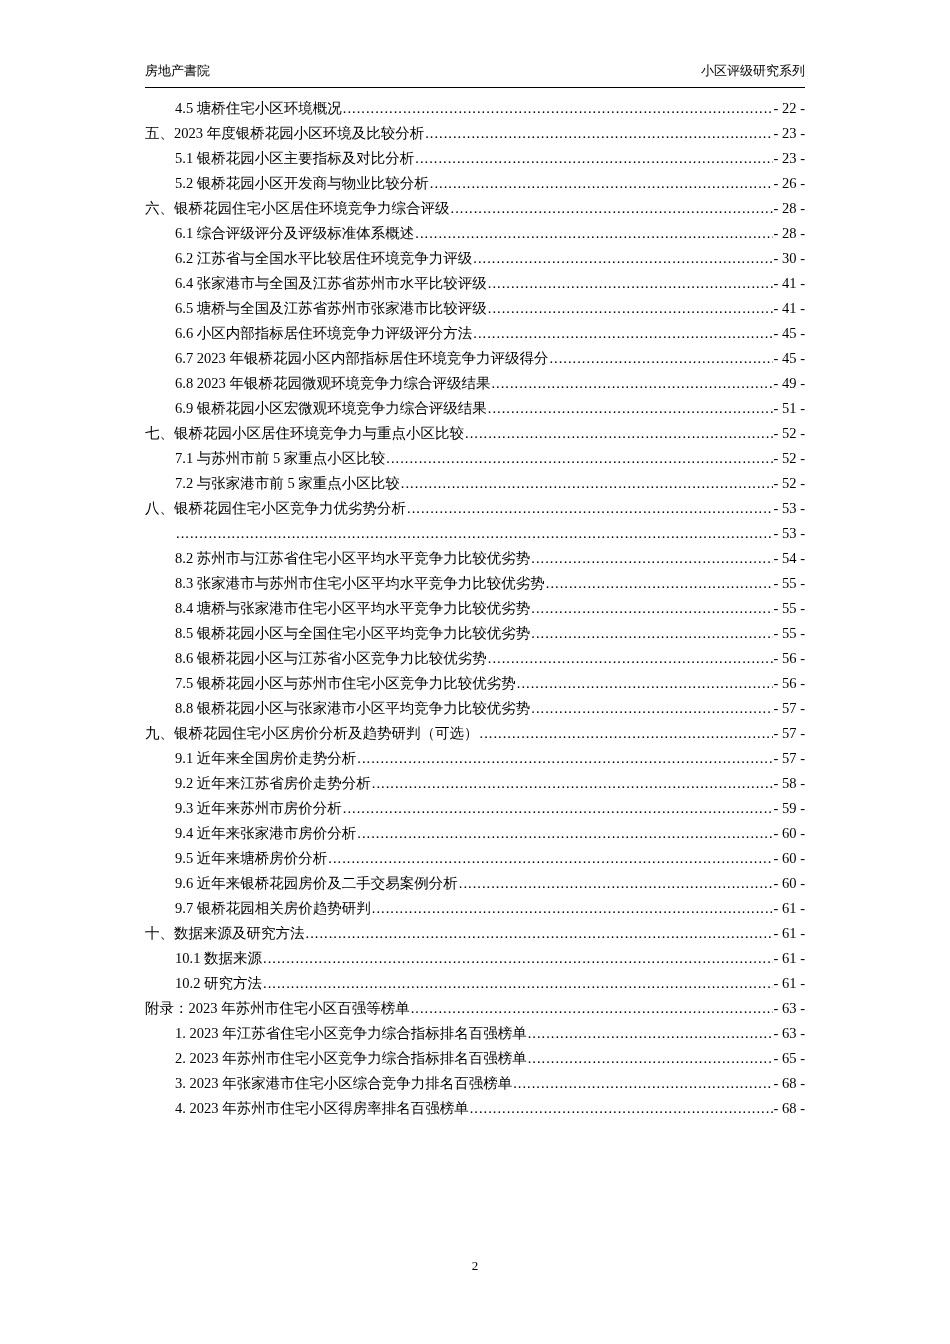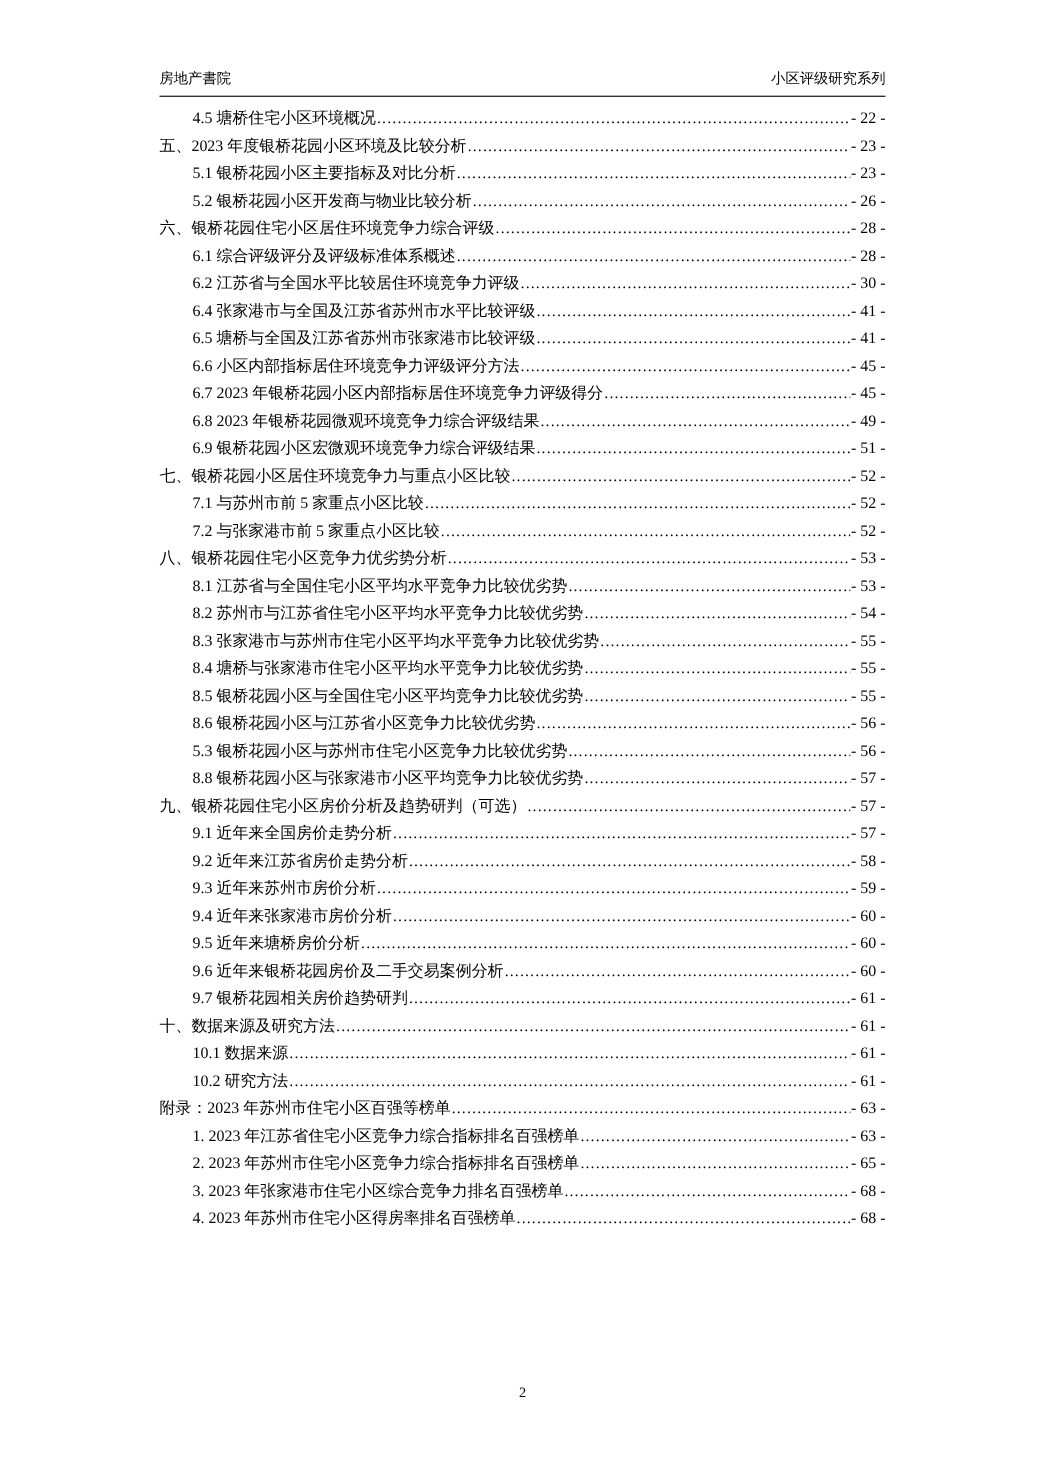--- a/index.html
+++ b/index.html
@@ -188,21 +188,20 @@
     <span class="toc-page">- 52 -</span>
   </div>
 
   <div class="toc-line level-1">
     <span class="toc-title">八、银桥花园住宅小区竞争力优劣势分析</span>
     <span class="toc-dots"></span>
     <span class="toc-page">- 53 -</span>
   </div>
 
   <div class="toc-line level-2">
-    <span class="toc-title">8.1 江苏省与全国住宅小区平均水平竞争力比较优劣势</span>
     <span class="toc-dots"></span>
     <span class="toc-page">- 53 -</span>
   </div>
 
   <div class="toc-line level-2">
     <span class="toc-title">8.2 苏州市与江苏省住宅小区平均水平竞争力比较优劣势</span>
     <span class="toc-dots"></span>
     <span class="toc-page">- 54 -</span>
   </div>
 
@@ -224,21 +223,21 @@
     <span class="toc-page">- 55 -</span>
   </div>
 
   <div class="toc-line level-2">
     <span class="toc-title">8.6 银桥花园小区与江苏省小区竞争力比较优劣势</span>
     <span class="toc-dots"></span>
     <span class="toc-page">- 56 -</span>
   </div>
 
   <div class="toc-line level-2">
-    <span class="toc-title">5.3 银桥花园小区与苏州市住宅小区竞争力比较优劣势</span>
+    <span class="toc-title">7.5 银桥花园小区与苏州市住宅小区竞争力比较优劣势</span>
     <span class="toc-dots"></span>
     <span class="toc-page">- 56 -</span>
   </div>
 
   <div class="toc-line level-2">
     <span class="toc-title">8.8 银桥花园小区与张家港市小区平均竞争力比较优劣势</span>
     <span class="toc-dots"></span>
     <span class="toc-page">- 57 -</span>
   </div>
 

